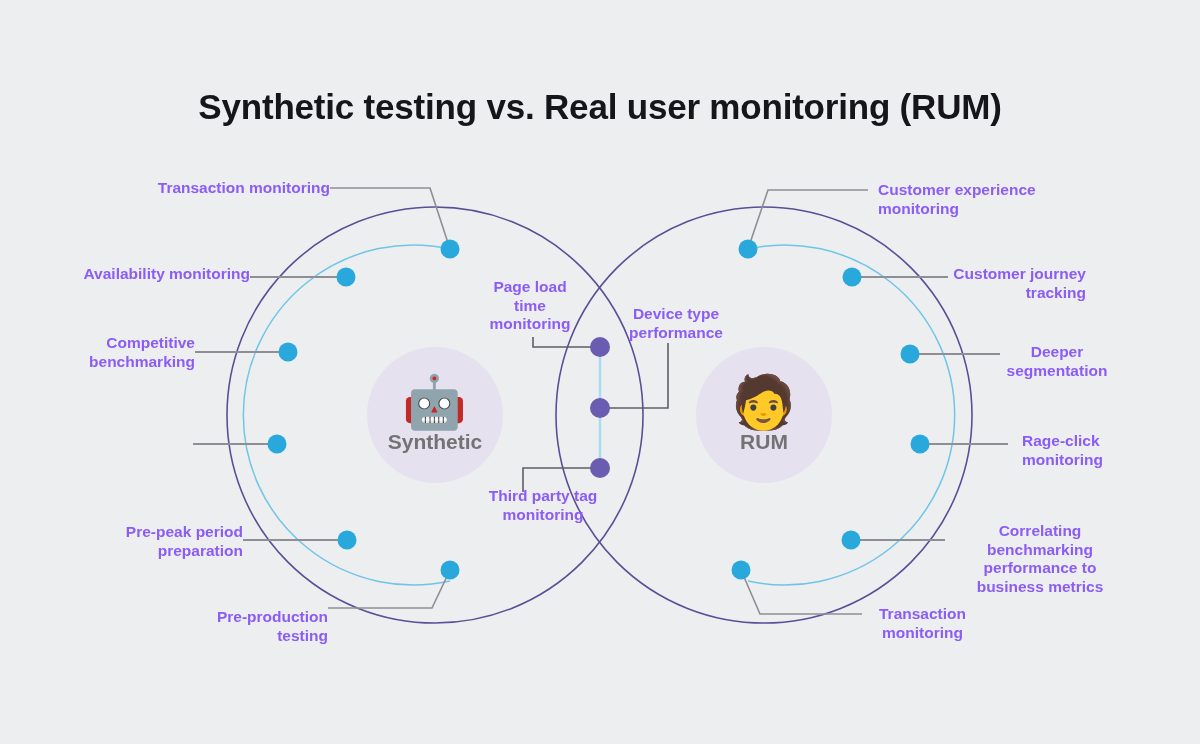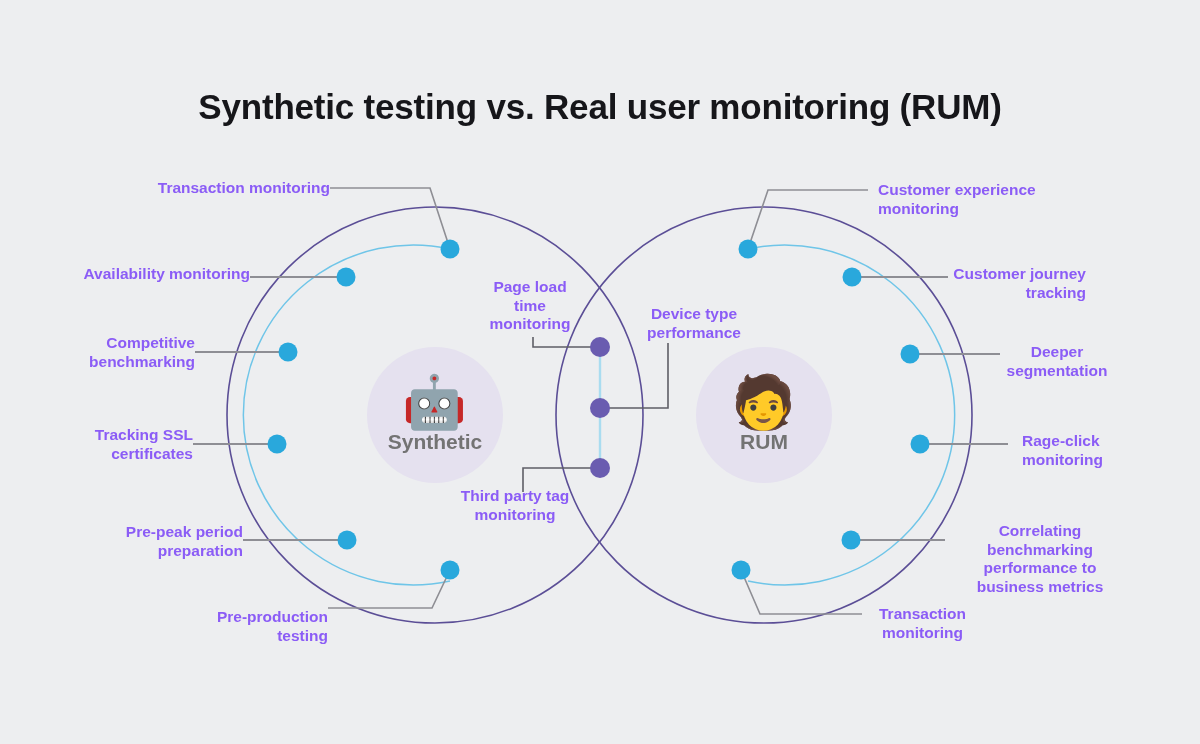--- a/index.html
+++ b/index.html
@@ -155,33 +155,31 @@
   </div>
   <div class="badge" id="badge-rum">
     <span class="emoji">🧑</span>
     <span class="badge-label">RUM</span>
   </div>
 
   <div class="lbl right-al" style="left:80px; top:179px; width:250px;">Transaction monitoring</div>
   <div class="lbl right-al" style="left:5px; top:334px; width:190px;">Competitive
 benchmarking</div>
   <div class="lbl right-al" style="left:10px; top:265px; width:240px;">Availability monitoring</div>
-  <div class="lbl right-al" style="left:5px; top:426px; width:188px;">Tracking SSL
-certificates</div>
   <div class="lbl right-al" style="left:118px; top:608px; width:210px;">Pre-production
 testing</div>
   <div class="lbl right-al" style="left:35px; top:523px; width:208px;">Pre-peak period
 preparation</div>
 
   <div class="lbl center-al" style="left:470px; top:278px; width:120px;">Page load
 time
 monitoring</div>
-  <div class="lbl center-al" style="left:621px; top:305px; width:146px;">Device type
+  <div class="lbl center-al" style="left:603px; top:305px; width:146px;">Device type
 performance</div>
-  <div class="lbl center-al" style="left:436px; top:487px; width:158px;">Third party tag
+  <div class="lbl center-al" style="left:464px; top:487px; width:158px;">Third party tag
 monitoring</div>
 
   <div class="lbl left-al" style="left:878px; top:181px; width:240px;">Customer experience
 monitoring</div>
   <div class="lbl right-al" style="left:900px; top:265px; width:186px;">Customer journey
 tracking</div>
   <div class="lbl center-al" style="left:1002px; top:343px; width:110px;">Deeper
 segmentation</div>
   <div class="lbl left-al" style="left:1022px; top:432px; width:160px;">Rage-click
 monitoring</div>

